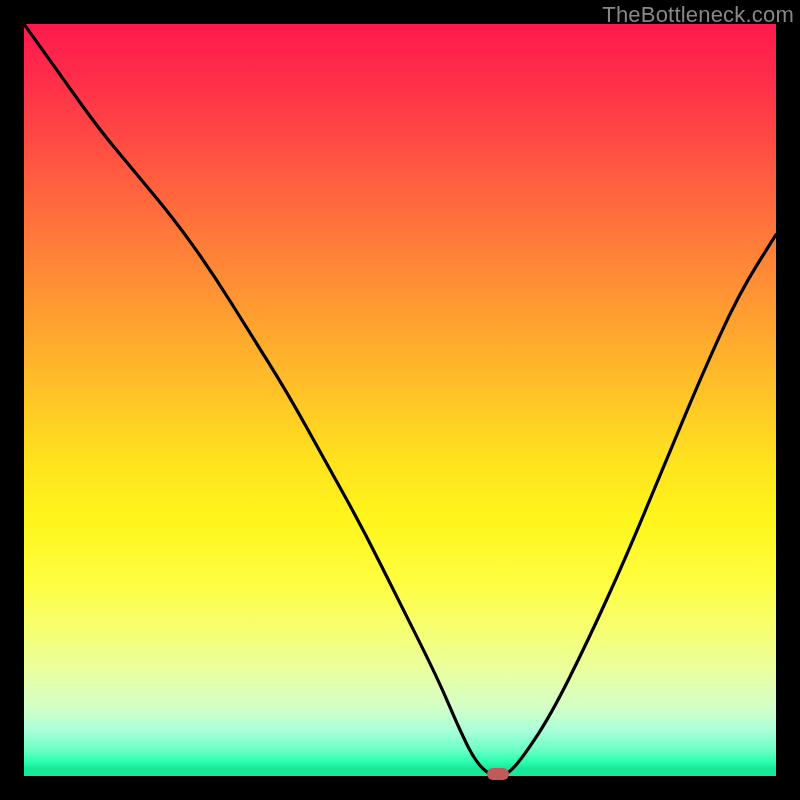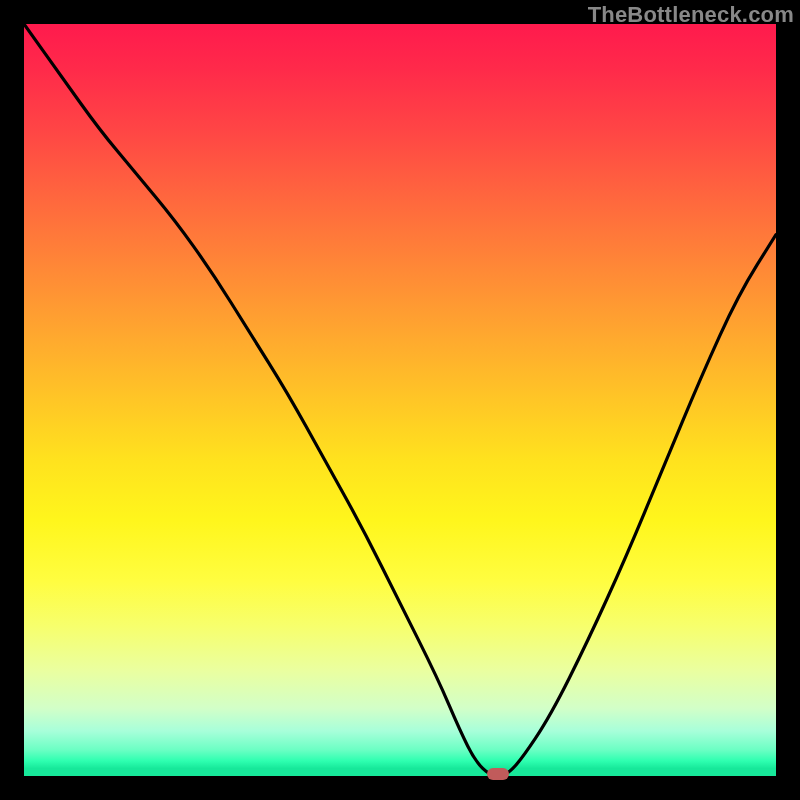--- a/index.html
+++ b/index.html
@@ -44,21 +44,21 @@
       #17e89a 99%,
       #17e89a 100%
     );
   }
   .watermark {
     position: absolute;
     top: 2px;
     right: 6px;
     color: #888;
     font-size: 22px;
-    font-weight: 700;
+    font-weight: 400;
     letter-spacing: 0.2px;
     z-index: 3;
   }
   svg.curve {
     position: absolute;
     left: 0;
     top: 0;
     width: 752px;
     height: 752px;
     z-index: 2;

